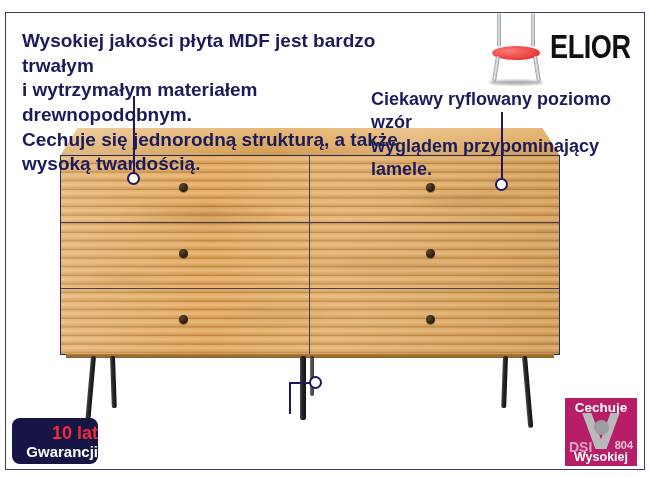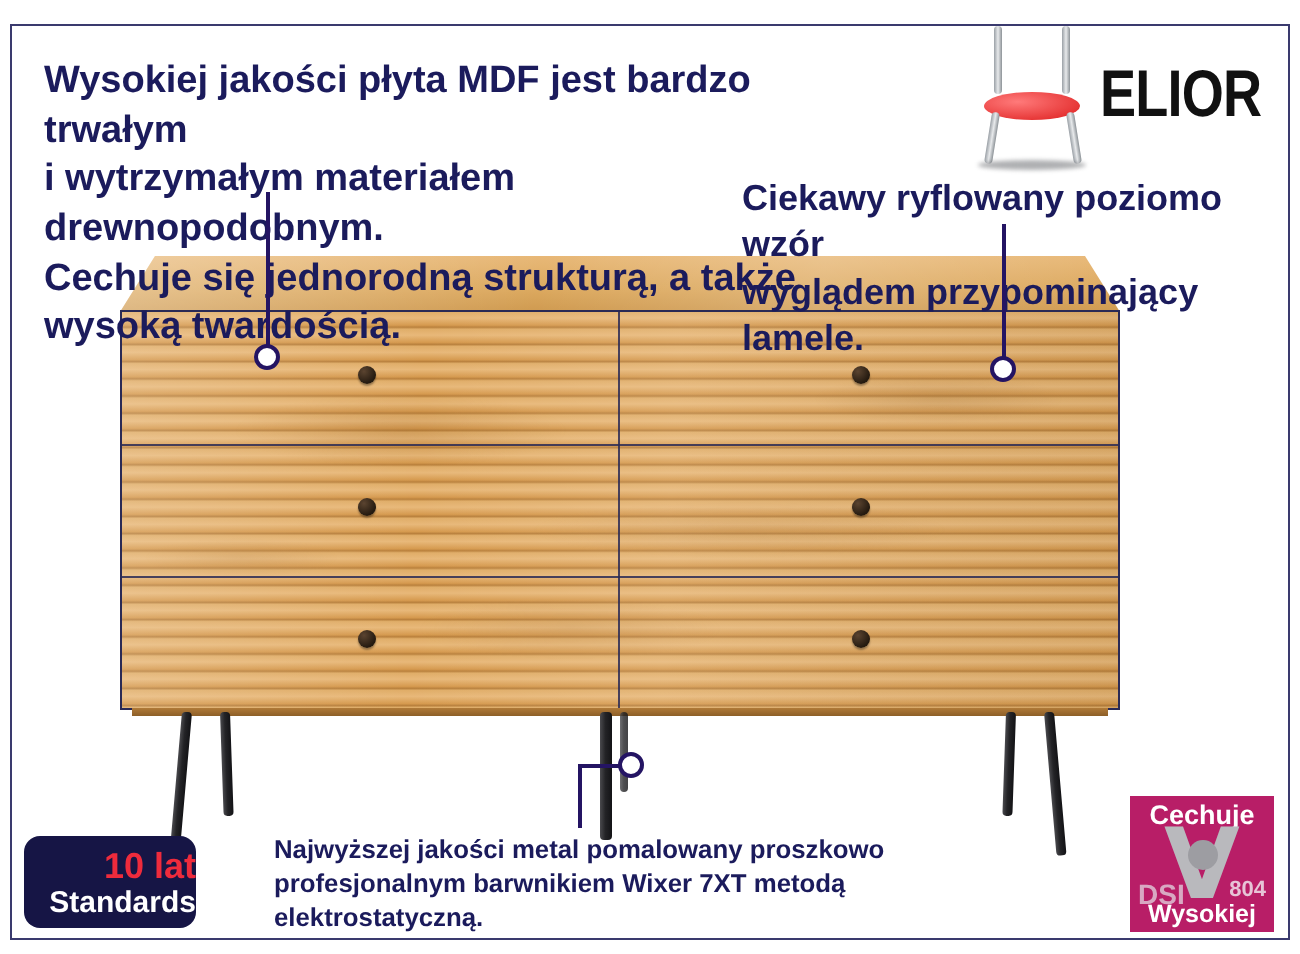--- a/index.html
+++ b/index.html
@@ -192,41 +192,38 @@
   <div class="lead h" style="left:289px;top:382px;width:22px;"></div>
   <div class="lead v" style="left:289px;top:382px;height:32px;"></div>
   <div class="marker" style="left:309px;top:376px;"></div>
 
   <div class="para" id="txt-mdf">Wysokiej jakości płyta MDF jest bardzo trwałym
 i wytrzymałym materiałem drewnopodobnym.
 Cechuje się jednorodną strukturą, a także
 wysoką twardością.</div>
   <div class="para" id="txt-lamele">Ciekawy ryflowany poziomo wzór
 wyglądem przypominający lamele.</div>
-  <div class="para" id="txt-metal">Najwyższej jakości metal pomalowany proszkowo
-profesjonalnym barwnikiem Wixer 7XT metodą
-elektrostatyczną.</div>
 
 
   <div class="logo">
     <div class="chair">
       <div class="ch-leg ch-post-l"></div>
       <div class="ch-leg ch-post-r"></div>
       <div class="ch-back"></div>
       <div class="ch-seat"></div>
       <div class="ch-leg ch-fl"></div>
       <div class="ch-leg ch-fr"></div>
       <div class="ch-shadow"></div>
     </div>
     <div class="logo-word">ELIOR</div>
   </div>
 
   <div class="warranty">
     <span class="w-top">10 lat</span>
-    <span class="w-bot">Standards</span>
+    <span class="w-bot">Gwarancji</span>
   </div>
 
   <div class="edinos">
     <div class="e-name">Cechuje</div>
     <div class="e-v">V</div>
     <div class="e-dot"></div>
     <div class="e-dsi">DSI</div>
     <div class="e-804">804</div>
     <div class="e-std">Wysokiej</div>
   </div>

